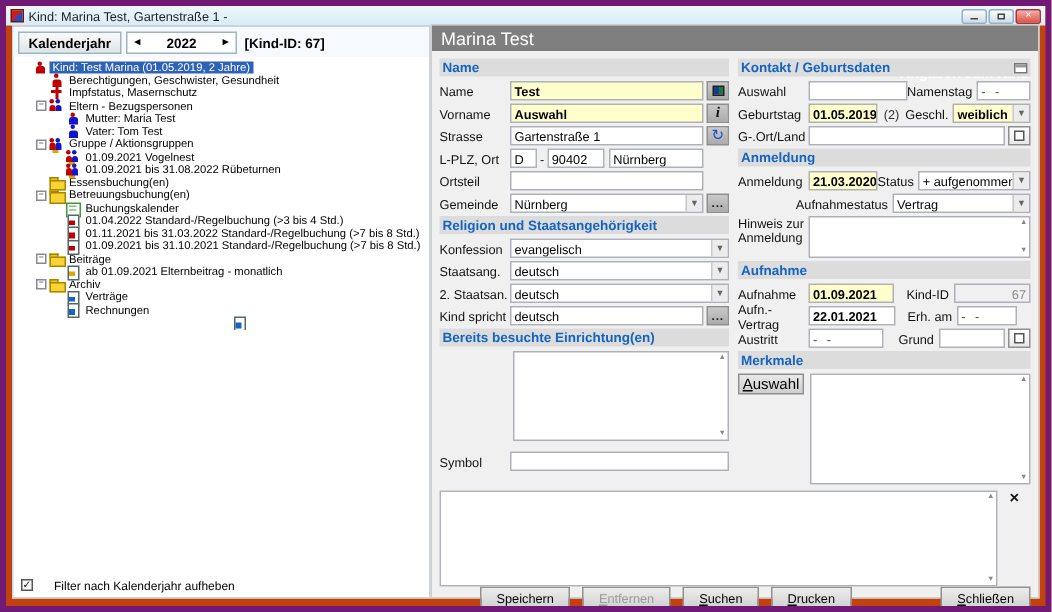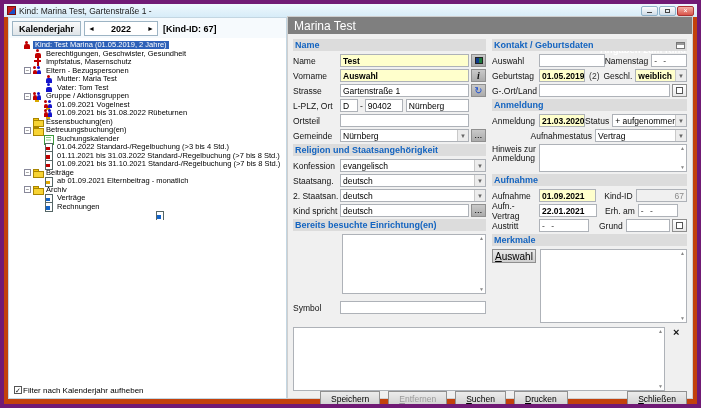--- a/index.html
+++ b/index.html
@@ -64,21 +64,21 @@
   .ic-syringe::after{left:1px;top:2.5px;width:7px;height:2px;background:#c00000;}
   .ic-folder::before{left:0;top:1px;width:4px;height:2px;background:#f3c50e;border:1px solid #a98500;border-bottom:none;}
   .ic-folder::after{left:0;top:2.5px;width:8.5px;height:5.5px;background:#f7d335;border:1px solid #a98500;}
   .ic-calendar::before{left:0;top:0.5px;width:8px;height:8px;background:#fff;border:1px solid #3c9a3c;}
   .ic-calendar::after{left:2px;top:3px;width:5px;height:1px;background:#7fc97f;box-shadow:0 2.5px 0 #7fc97f;}
   .ic-doc-red{--dc:#c00000;} .ic-doc-yellow{--dc:#dfa800;} .ic-doc-blue{--dc:#1464c8;}
   .ic-doc-red::before,.ic-doc-yellow::before,.ic-doc-blue::before{
     left:1px;top:0;width:6px;height:8px;background:#fff;border:1px solid #566;}
   .ic-doc-red::after,.ic-doc-yellow::after,.ic-doc-blue::after{
     left:2px;top:4px;width:3.5px;height:3.5px;background:var(--dc);}
-  .filter-row{position:absolute;left:5px;bottom:3px;display:flex;gap:1px;font-size:8px;}
+  .filter-row{position:absolute;left:5px;bottom:3px;display:flex;gap:14px;font-size:8px;}
   .cb{width:8px;height:8px;border:1px solid #555;background:#fff;font-size:7px;line-height:8px;text-align:center;color:#111;flex:none;}
   
   .right-panel{
     position:absolute;left:283px;top:12px;right:4px;bottom:5px;
     background:#f0f0f0;border:1px solid #cfcfcf;display:flex;flex-direction:column;
   }
   .form-header{
     height:17px;background:#7f7f7f;color:#fff;display:flex;align-items:center;
     padding:0 6px;flex:none;
   }

